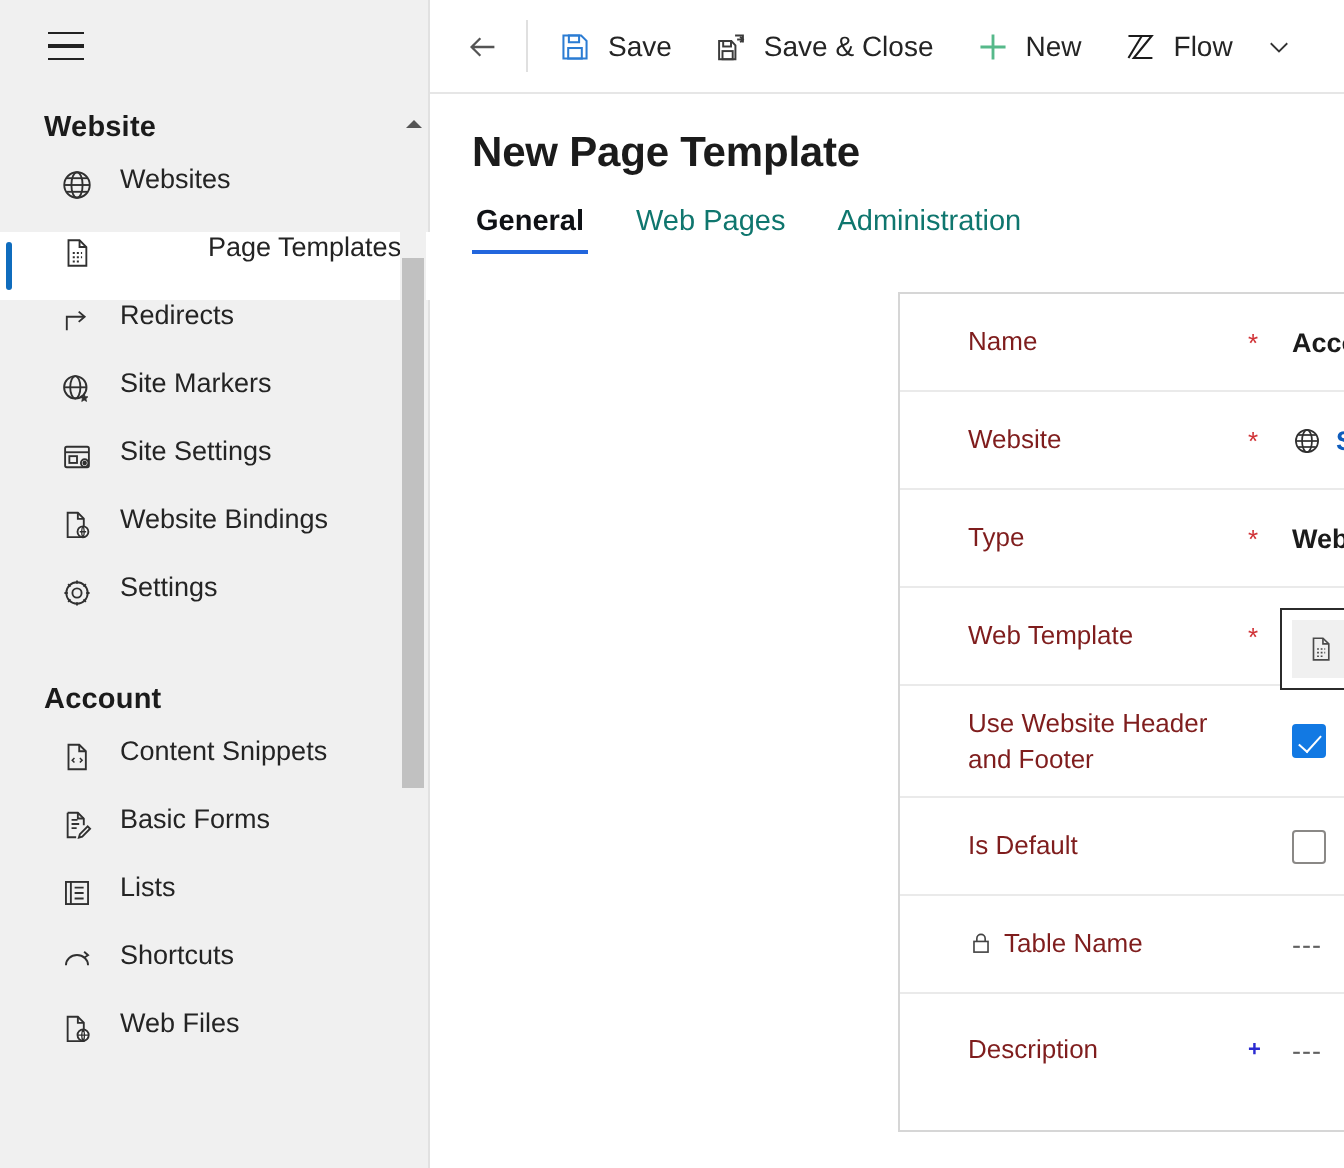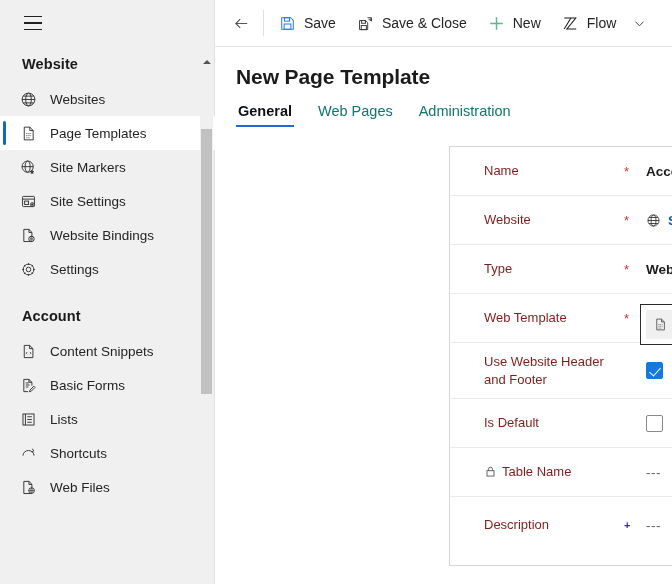--- a/index.html
+++ b/index.html
@@ -53,39 +53,40 @@
   .group-title {
     font-size: 14.5px;
     font-weight: 600;
     color: #1b1b1b;
     padding: 10px 0 10px 22px;
     letter-spacing: 0.1px;
   }
   .nav-item {
     position: relative;
     display: flex;
-    align-items: center;
+    align-items: flex-start;
     height: 34px;
-    padding-left: 18px;
+    padding-left: 28px;
     cursor: pointer;
     color: #242424;
   }
   .nav-item .nav-icon {
     width: 20px; height: 20px;
     flex: 0 0 20px;
     display: flex; align-items: center; justify-content: center;
     margin-right: 12px;
   }
   .nav-item .nav-label {
     font-size: 13.5px;
     color: #242424;
     white-space: nowrap;
   }
   .nav-item.selected {
     background: #ffffff;
+    gap: 44px;
   }
   .nav-item.selected::before {
     content: "";
     position: absolute;
     left: 3px; top: 5px;
     width: 3px; height: 24px;
     background: #0f6cbd;
     border-radius: 2px;
   }
   .nav-item.selected .nav-label { font-weight: 400; }
@@ -358,20 +359,29 @@
         <span class="nav-icon">
           <svg width="17" height="17" viewBox="0 0 20 20" fill="none" stroke="#303030" stroke-width="1.1">
             <path d="M5 2.5h6.5L15.5 6.5V17.5H5z"></path>
             <path d="M11.5 2.5v4h4"></path>
             <path d="M7.5 10h5.5M7.5 12.5h5.5M7.5 15h4" stroke-dasharray="1.2 1.2"></path>
           </svg>
         </span>
         <span class="nav-label">Page Templates</span>
       </div>
 
+      <div class="nav-item">
+        <span class="nav-icon">
+          <svg width="17" height="17" viewBox="0 0 20 20" fill="none" stroke="#303030" stroke-width="1.1">
+            <path d="M4 15.5V7.5h10"></path>
+              <path d="M11 4.5l3.5 3-3.5 3"></path>
+          </svg>
+        </span>
+        <span class="nav-label">Redirects</span>
+      </div>
 
       <div class="nav-item">
         <span class="nav-icon">
           <svg width="17" height="17" viewBox="0 0 20 20" fill="none" stroke="#303030" stroke-width="1.1">
             <circle cx="9" cy="9" r="6.6"></circle>
               <ellipse cx="9" cy="9" rx="3" ry="6.6"></ellipse>
             <line x1="2.4" y1="9" x2="15.6" y2="9"></line>
             <path d="M14.2 13l.6 1.5 1.6.1-1.2 1.1.4 1.6-1.4-.9-1.4.9.4-1.6-1.2-1.1 1.6-.1z" fill="#303030" stroke-width="0.5"></path>
           </svg>
         </span>

